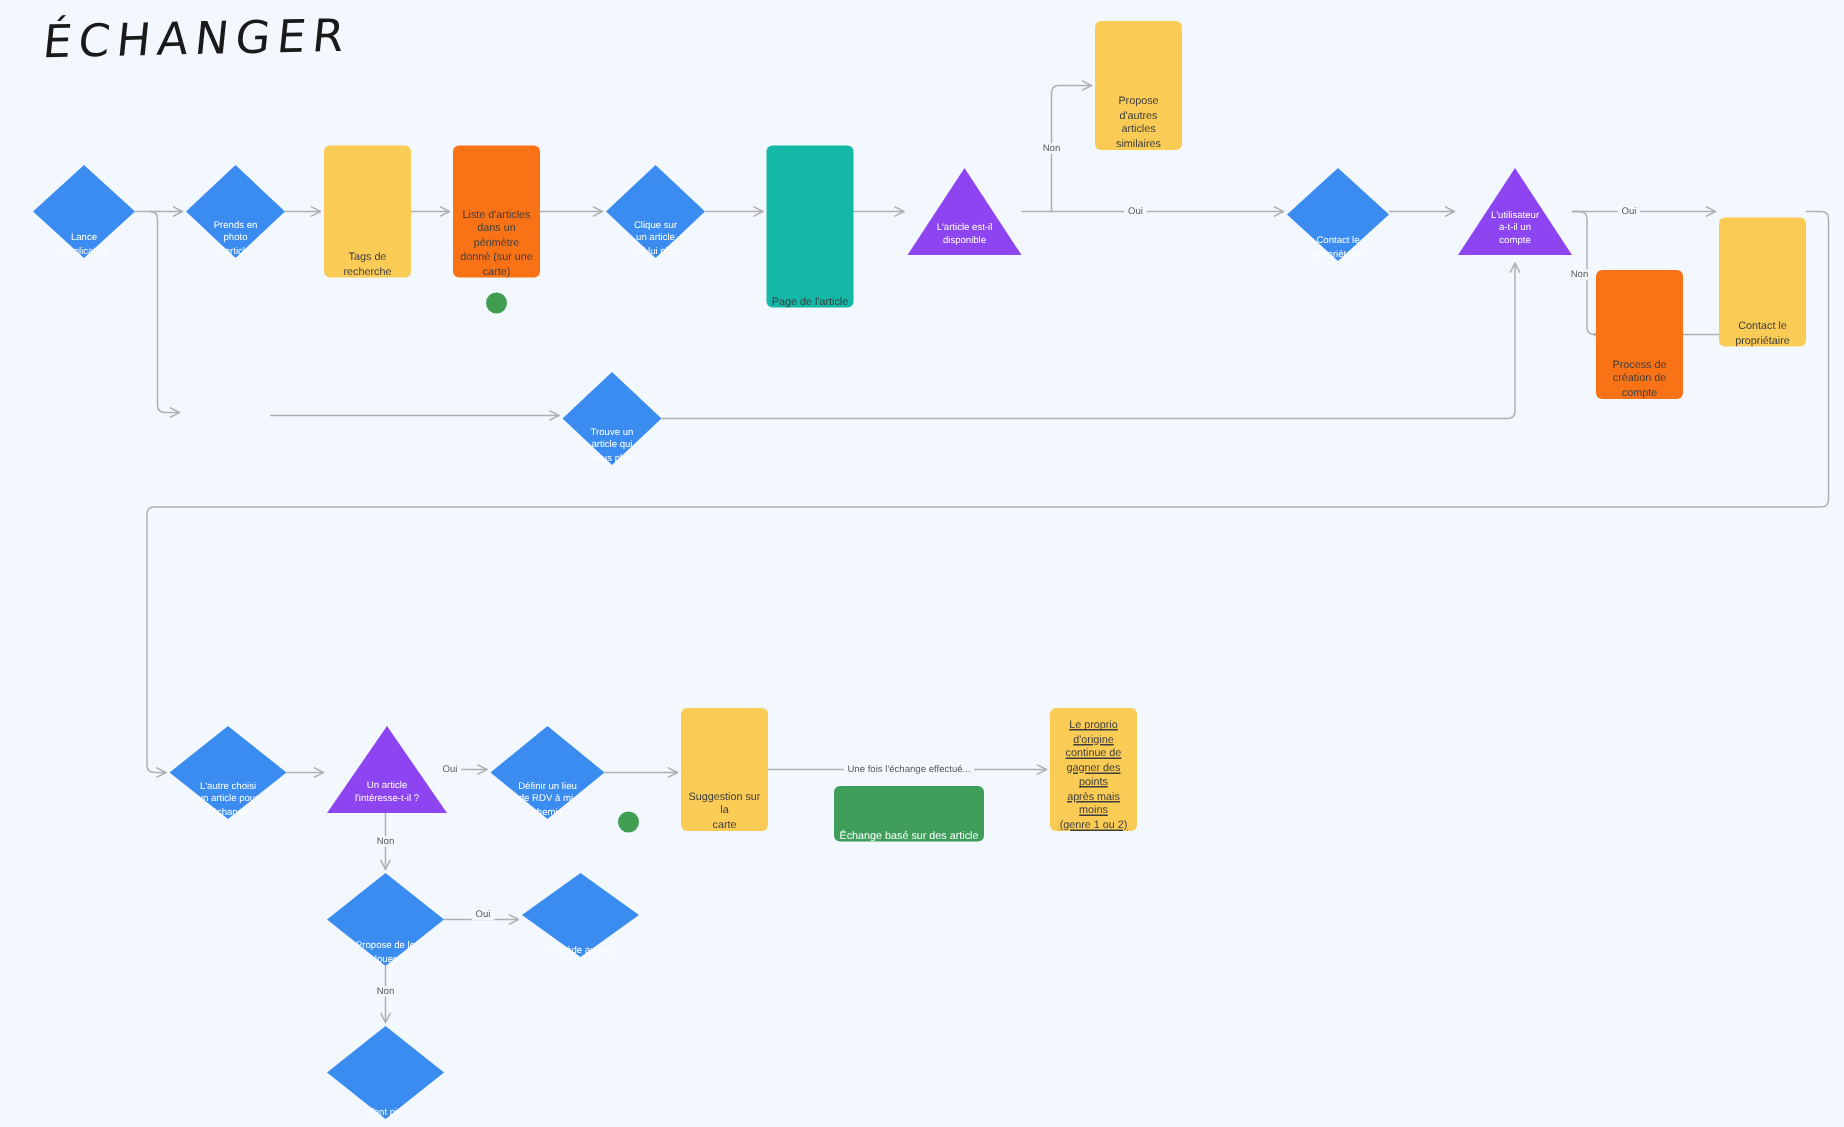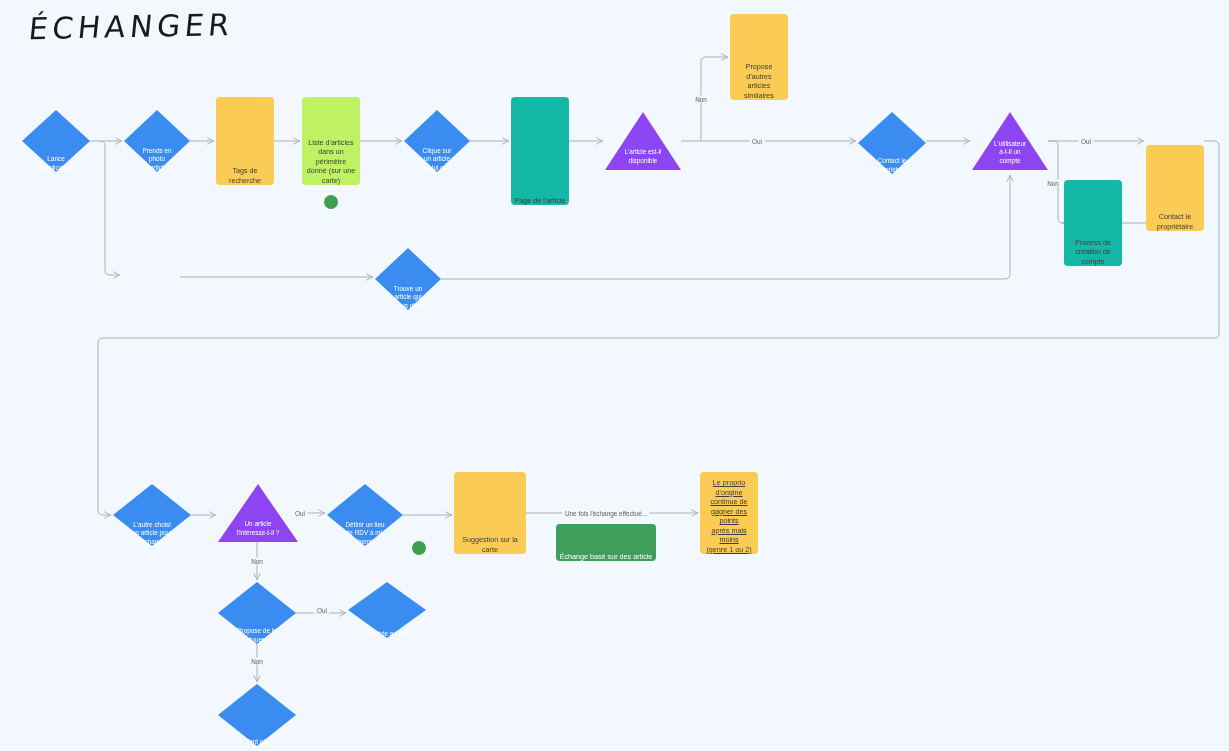--- a/index.html
+++ b/index.html
@@ -161,21 +161,21 @@
     </div>
     <div class="node shape-diamond" style="left: 124px; top: 110px; width: 66px; height: 62px;">
       <div class="inner" style="background: rgb(59, 140, 240);"></div>
       <span class="lbl">Prends en
 photo
 l'article</span>
     </div>
     <div class="node shape-rect" style="left: 216px; top: 97px; width: 58px; height: 88px; background: rgb(251, 204, 85);">
       <span class="lbl">Tags de recherche</span>
     </div>
-    <div class="node shape-rect" style="left: 302px; top: 97px; width: 58px; height: 88px; background: #bef264;">
+    <div class="node shape-rect" style="left: 302px; top: 97px; width: 58px; height: 88px; background: #f97316;">
       <span class="lbl">Liste d'articles
 dans un périmètre
 donné (sur une
 carte)</span>
     </div>
     <div class="node shape-diamond" style="left: 404px; top: 110px; width: 66px; height: 62px;">
       <div class="inner" style="background: rgb(59, 140, 240);"></div>
       <span class="lbl">Clique sur
 un article
 qui lui plaît</span>
@@ -196,21 +196,21 @@
       <div class="inner" style="background: rgb(59, 140, 240);"></div>
       <span class="lbl">Contact le
 propriétaire</span>
     </div>
     <div class="node shape-tri" style="left: 972px; top: 112px; width: 76px; height: 58px;">
       <div class="inner" style="background: rgb(140, 69, 240);"></div>
       <span class="lbl">L'utilisateur
 a-t-il un
 compte</span>
     </div>
-    <div class="node shape-rect" style="left: 1064px; top: 180px; width: 58px; height: 86px; background: #14b8a6;">
+    <div class="node shape-rect" style="left: 1064px; top: 180px; width: 58px; height: 86px; background: #f97316;">
       <span class="lbl">Process de
 création de
 compte</span>
     </div>
     <div class="node shape-rect" style="left: 1146px; top: 97px; width: 58px; height: 86px; background: rgb(251, 204, 85); margin-top: 48px;">
       <span class="lbl">Contact le
 propriétaire</span>
     </div>
     <div class="node shape-diamond" style="left: 375px; top: 248px; width: 66px; height: 62px;">
       <div class="inner" style="background: rgb(59, 140, 240);"></div>
@@ -228,21 +228,21 @@
       <div class="inner" style="background: rgb(140, 69, 240);"></div>
       <span class="lbl">Un  article
 l'intéresse-t-il ?</span>
     </div>
     <div class="node shape-diamond" style="left: 327px; top: 484px; width: 76px; height: 62px;">
       <div class="inner" style="background: rgb(59, 140, 240);"></div>
       <span class="lbl">Définir un lieu
 de RDV à mi-
 chemin</span>
     </div>
-    <div class="node shape-rect" style="left: 454px; top: 472px; width: 72px; height: 82px; background: rgb(251, 204, 85);">
+    <div class="node shape-rect" style="left: 454px; top: 472px; width: 58px; height: 82px; background: rgb(251, 204, 85);">
       <span class="lbl">Suggestion sur la
 carte</span>
     </div>
     <div class="node shape-rect" style="left: 556px; top: 524px; width: 100px; height: 37px; background: rgb(63, 158, 90); color: rgb(255, 255, 255);">
       <span class="lbl">Échange basé sur des article</span>
     </div>
     <div class="node shape-rect" style="left: 700px; top: 472px; width: 58px; height: 82px; background: rgb(251, 204, 85); text-decoration: underline;">
       <span class="lbl">Le proprio d'origine
 continue de
 gagner des points

